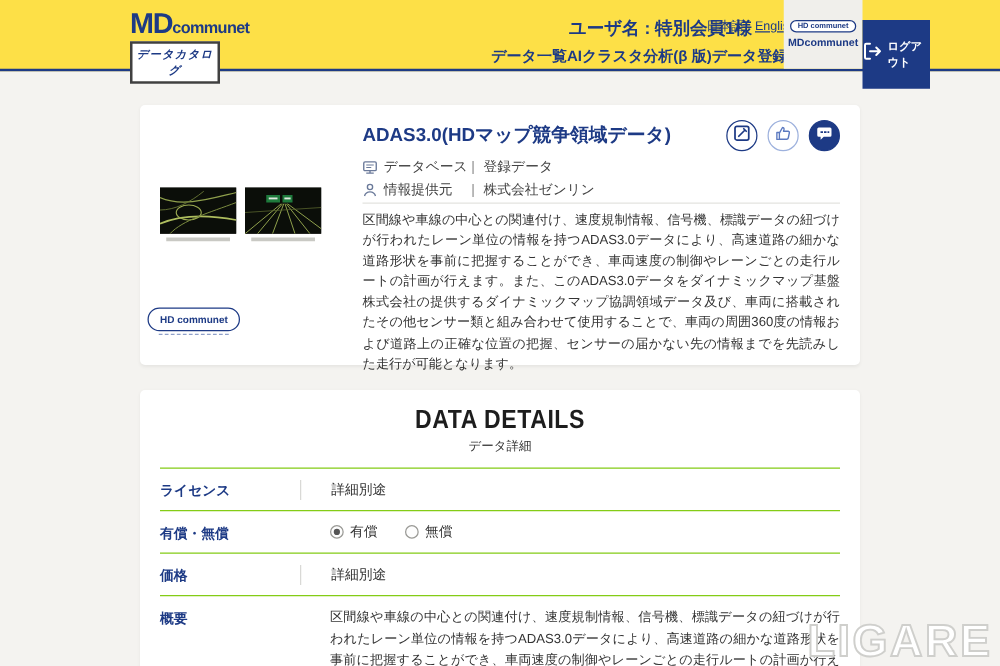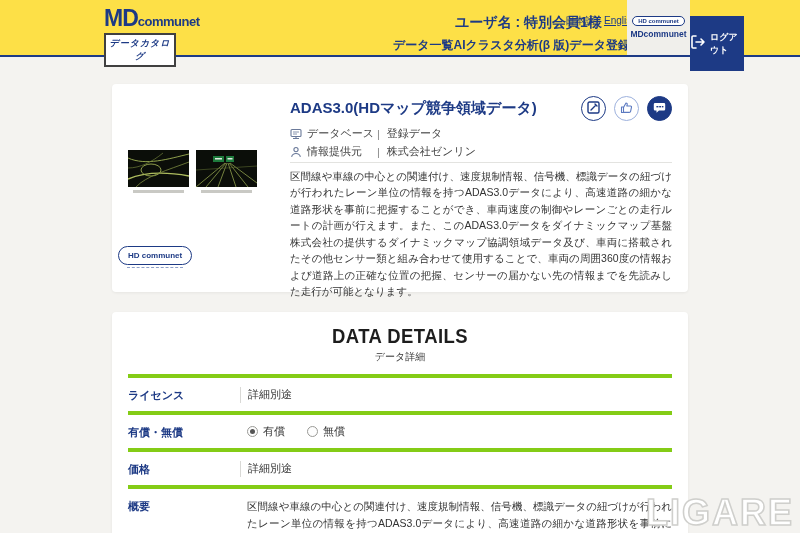--- a/index.html
+++ b/index.html
@@ -90,24 +90,24 @@
   .card2 {
     position:absolute; left:112px; top:312px; width:576px; height:240px;
     background:#fff; border-radius:4px 4px 0 0; box-shadow:0 1px 3px rgba(0,0,0,0.06);
   }
   .dd-heading {
     margin-top:12px; text-align:center; font-size:21px; font-weight:900;
     color:#1d1d1d; letter-spacing:0.5px; transform:scaleX(0.88);
   }
   .dd-sub { text-align:center; font-size:10px; color:#333; margin-top:2px; }
   .dd-table { margin:10px 16px 0 16px; }
-  .dd-row { display:flex; border-top:4px solid #84cc16; padding:9px 0 8px 0; min-height:30px; }
+  .dd-row { display:flex; border-top:1px solid #84cc16; padding:9px 0 8px 0; min-height:30px; }
   .dd-row-last { min-height:81px; border-bottom:1px solid #e6e6e3; }
   .dd-label { width:112px; flex:0 0 112px; font-size:11px; font-weight:700; color:#1d3a85; padding-top:1px; }
-  .dd-value { flex:1; font-size:11px; color:#333; padding-left:7px; }
+  .dd-value { flex:1; font-size:11px; color:#333; padding-left:24px; }
   .val-bordered { border-left:1px solid #d9d9d6; }
   .dd-overview { font-size:10.5px; line-height:1.6; text-align:justify; }
   .radio-group { display:flex; gap:22px; align-items:center; }
   .radio-opt { display:flex; align-items:center; gap:5px; cursor:pointer; }
   .radio-circle {
     width:11px; height:11px; border-radius:50%; border:1px solid #9a9a96;
     background:#fdfdfd; display:inline-flex; align-items:center; justify-content:center;
   }
   .radio-circle.sel::after { content:""; width:5px; height:5px; border-radius:50%; background:#555; }
   

